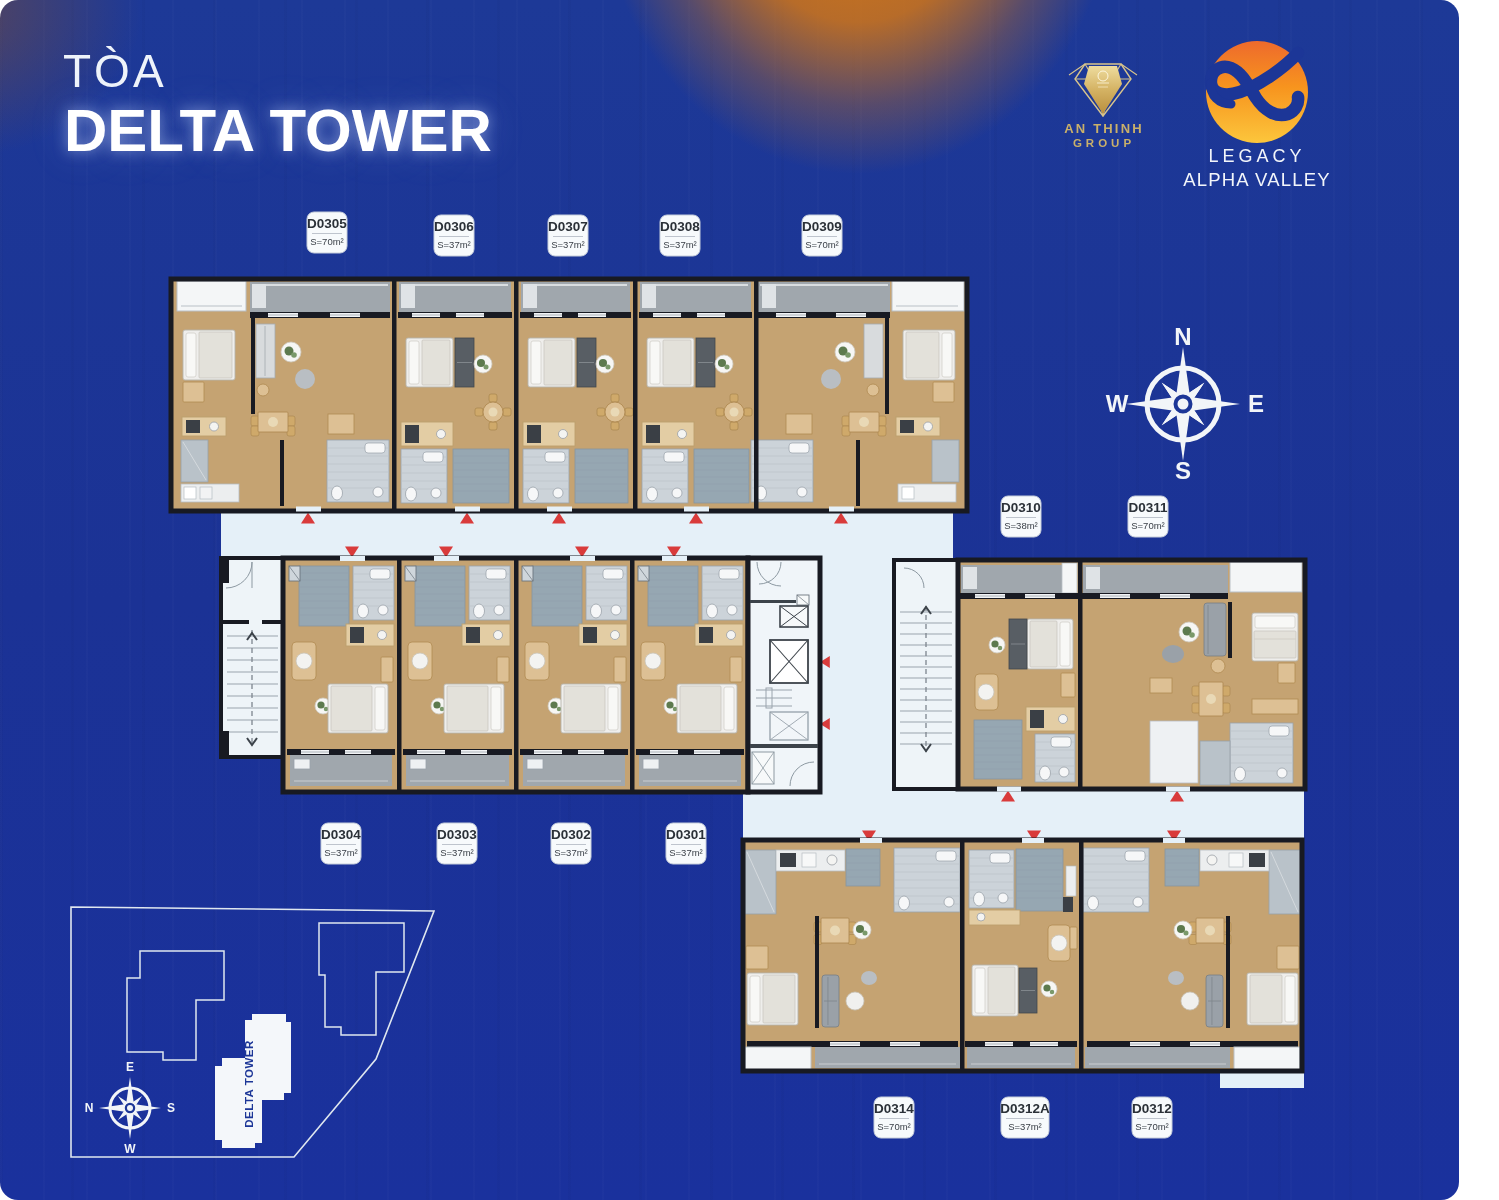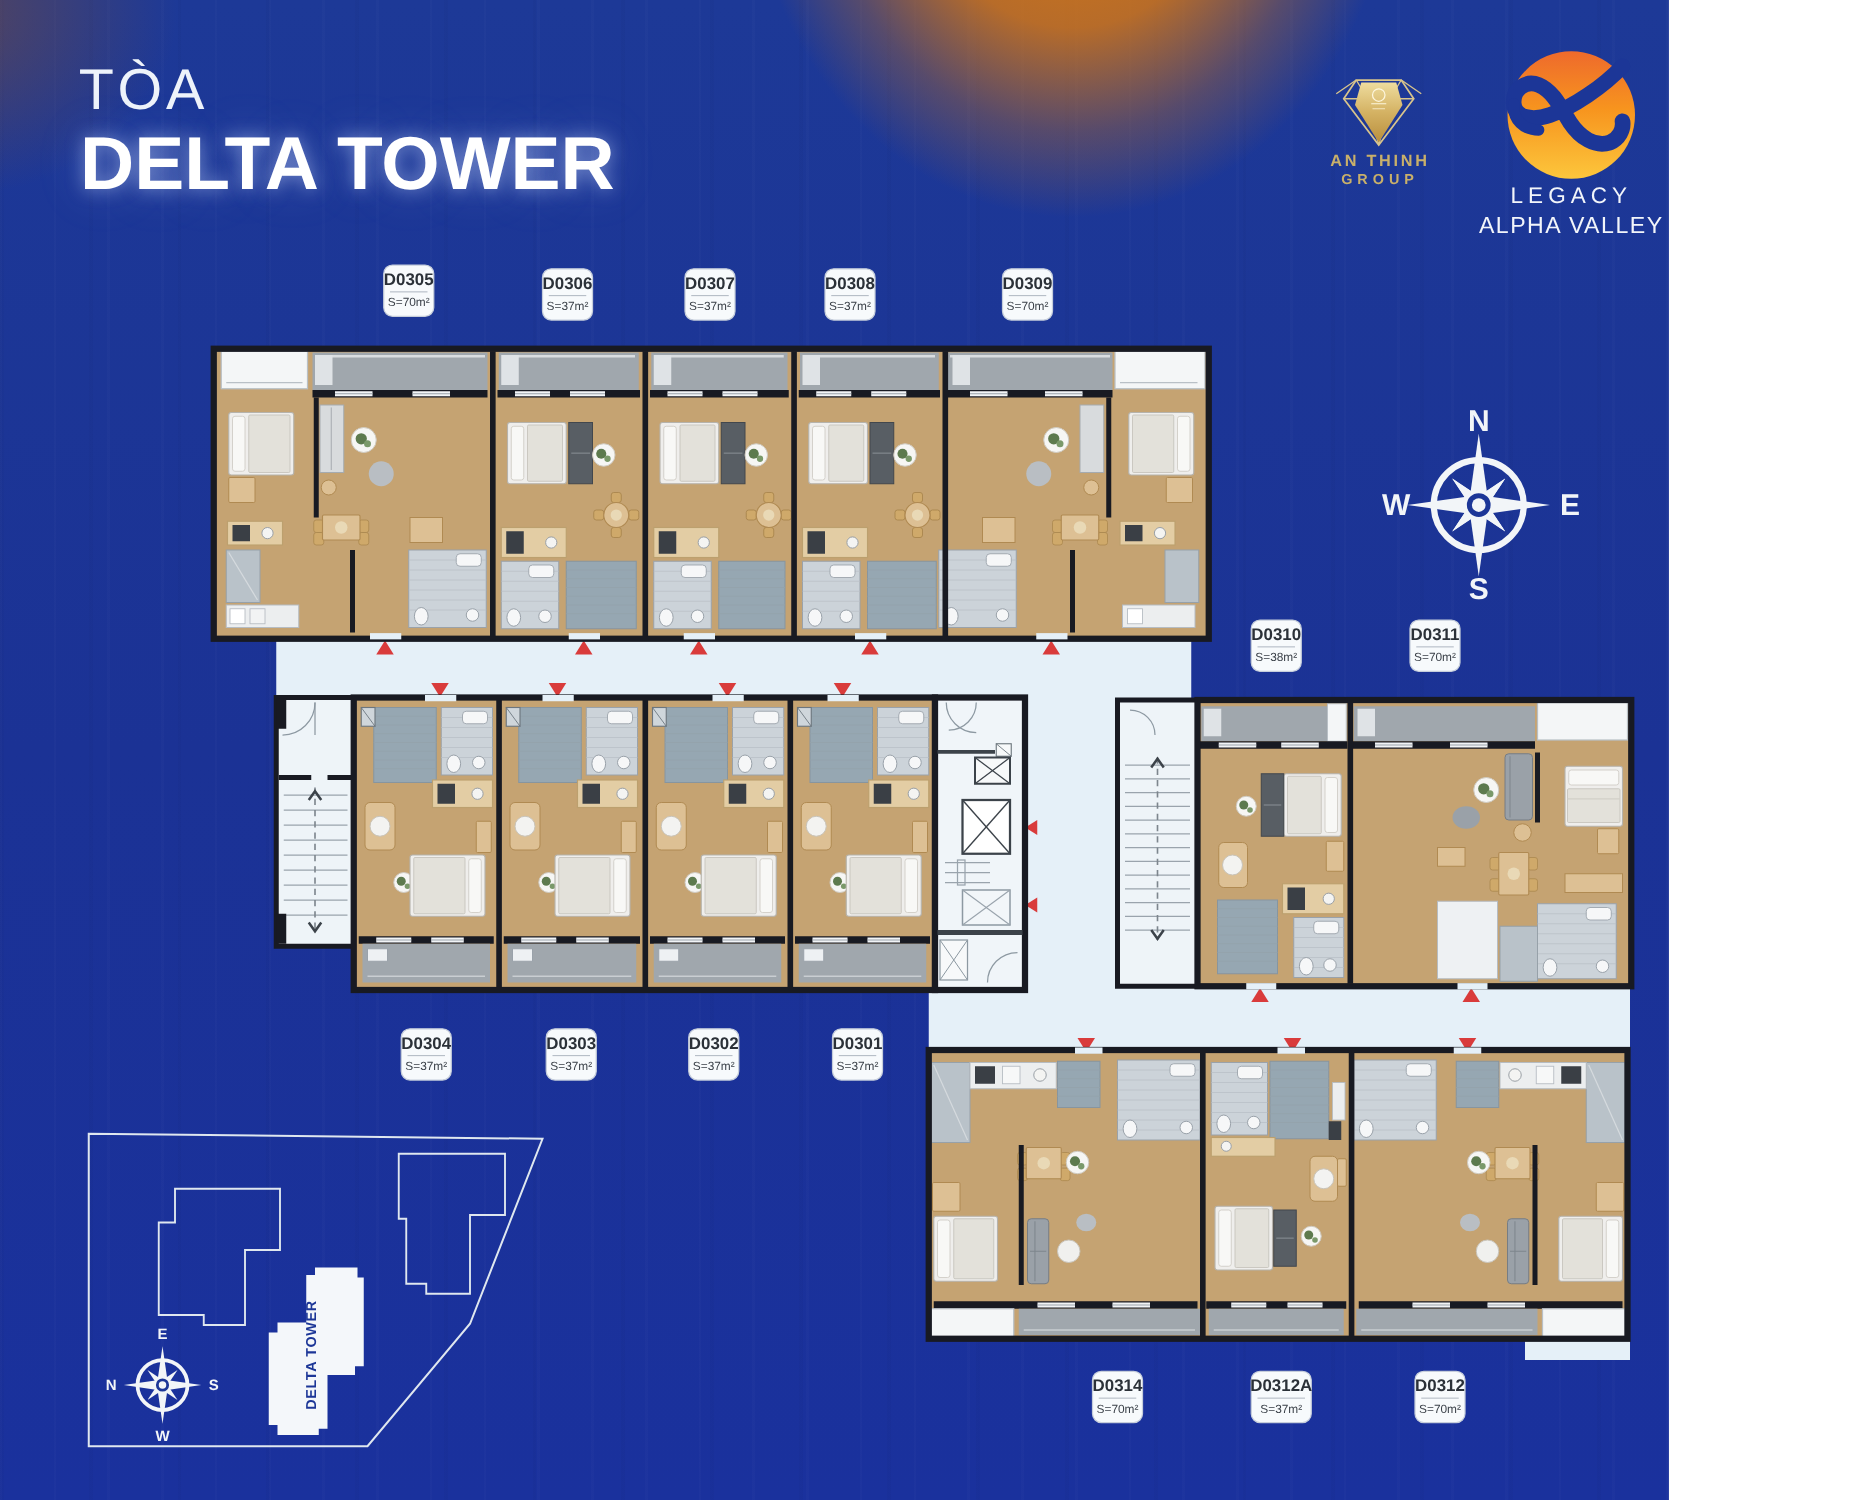--- a/index.html
+++ b/index.html
@@ -1,23 +1,23 @@
 <!DOCTYPE html>
 <html><head><meta charset="utf-8">
 <style>
   html,body{margin:0;padding:0;}
-  .page{position:relative;width:1335px;height:1200px;overflow:hidden;
+  .page{position:relative;width:1459px;height:1200px;overflow:hidden;
     font-family:"Liberation Sans", sans-serif;
     background-color:#1c3697;
     background-image:
       radial-gradient(325px 380px at 858px -130px, rgba(222,124,14,1) 0%, rgba(217,119,17,.82) 40%, rgba(200,110,24,.34) 62%, rgba(190,104,26,0) 80%),
       radial-gradient(260px 210px at -40px 10px, rgba(140,80,35,.5), rgba(140,80,35,0) 70%),
       repeating-linear-gradient(90deg, rgba(255,255,255,.016) 0 2px, rgba(255,255,255,0) 2px 43px),
       repeating-linear-gradient(90deg, rgba(8,16,60,.035) 0 3px, rgba(8,16,60,0) 3px 71px),
-      linear-gradient(180deg,#1d3997 0%,#1b3295 50%,#1a319d 100%);}
+      linear-gradient(180deg,#1d3997 0%,#1b3295 50%,#1a319d 100%); border-radius: 18px;}
   .ttl1{position:absolute;left:63px;top:44px;color:#eef3fa;font-size:46px;font-weight:400;letter-spacing:3px;}
   .ttl2{position:absolute;left:64px;top:96px;color:#ffffff;font-size:60px;font-weight:700;letter-spacing:0px;
         text-shadow:0 0 14px rgba(205,220,255,.5),0 0 36px rgba(175,200,255,.28);}
 </style></head><body>
 <div class="page">
 
 <div class="ttl1">TÒA</div>
 
 <div class="ttl2">DELTA TOWER</div>
 <svg width="1499" height="1200" viewBox="0 0 1499 1200" style="position:absolute;left:0;top:0">

